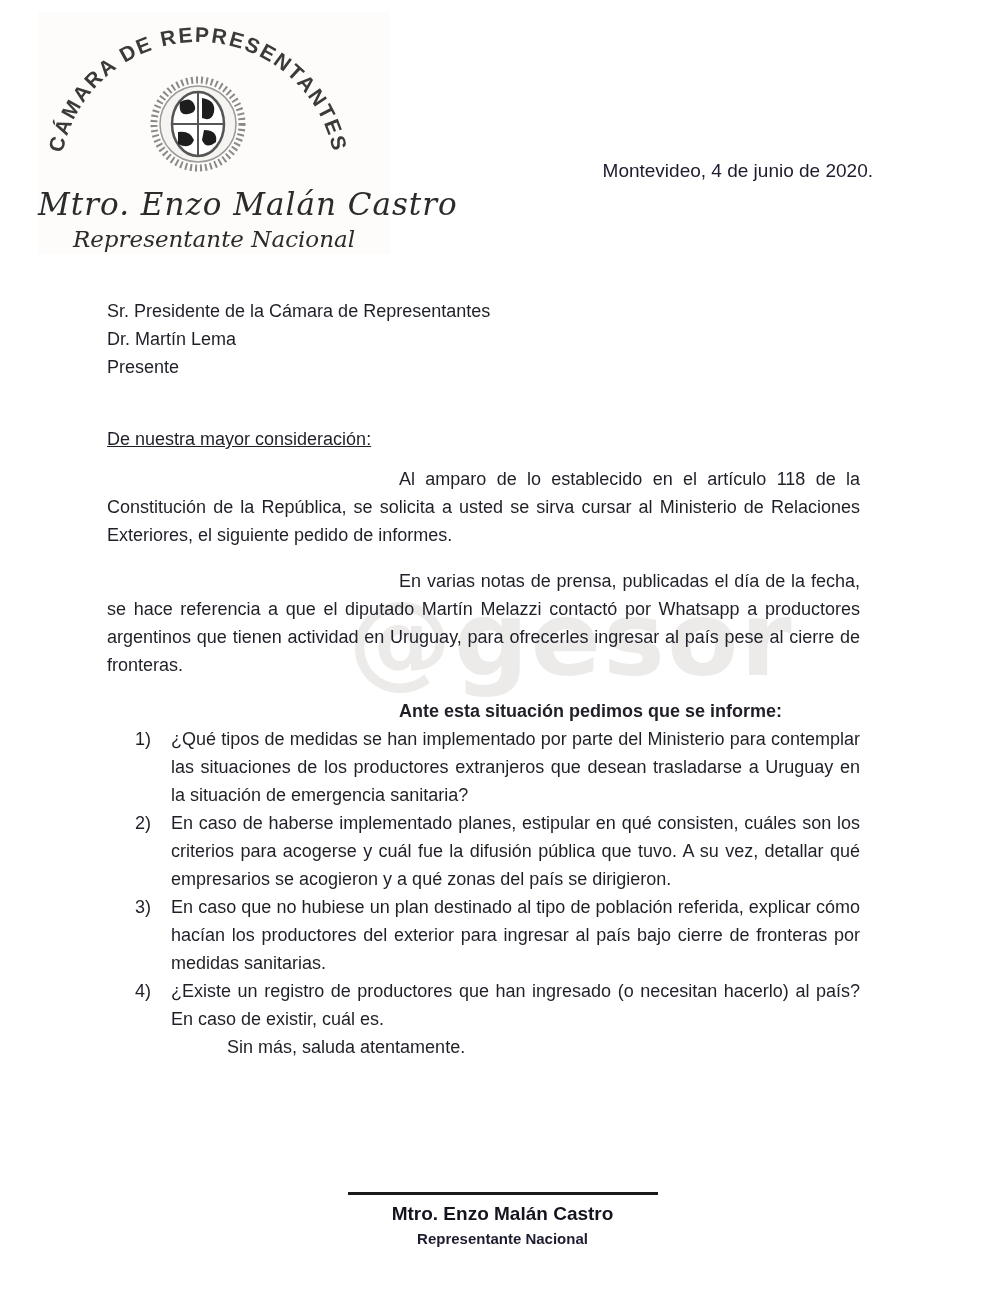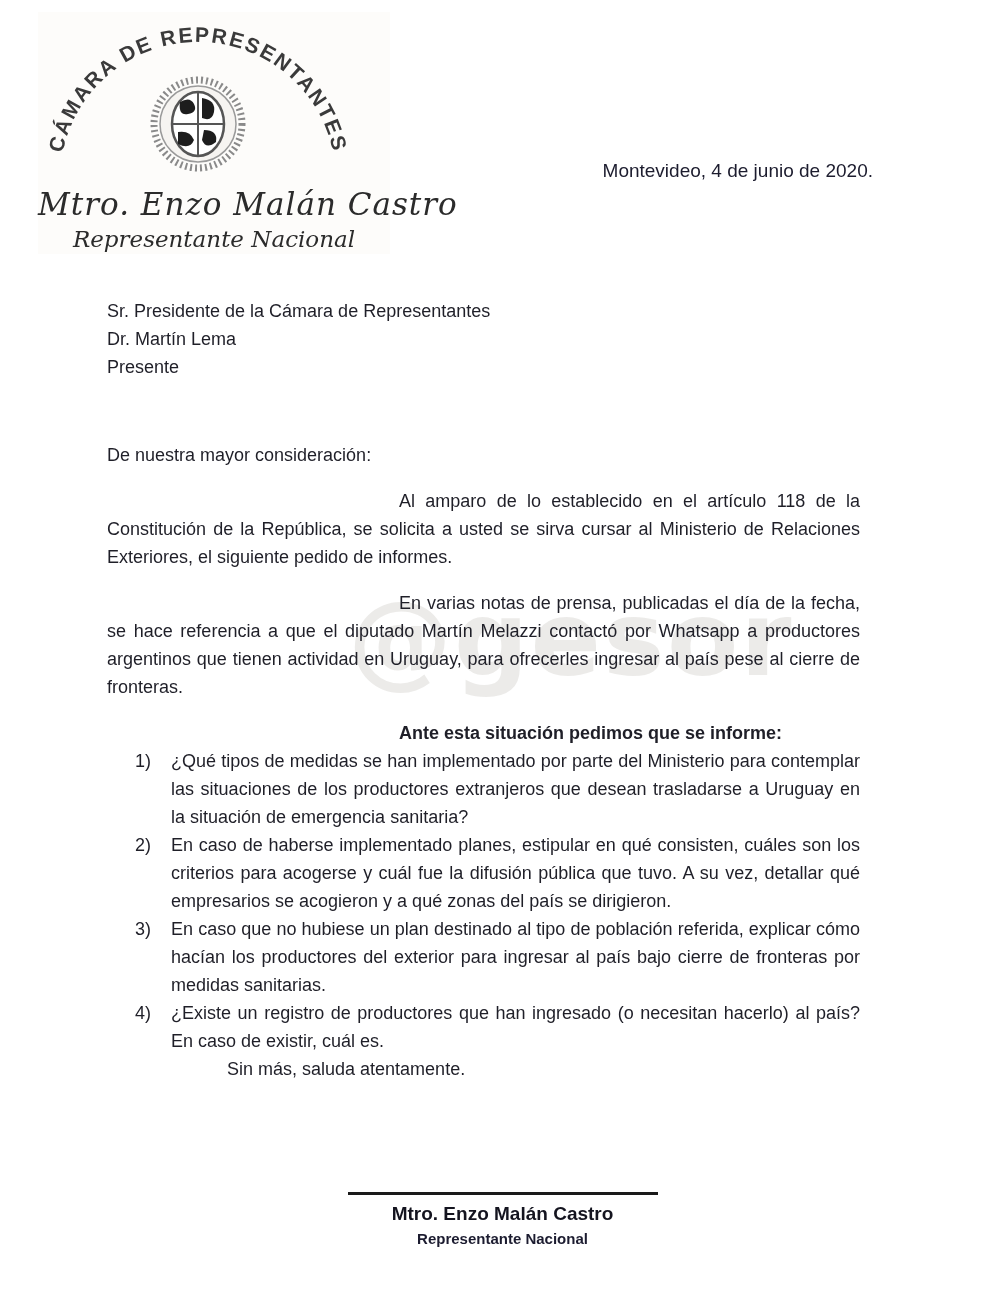--- a/index.html
+++ b/index.html
@@ -40,23 +40,23 @@
     font-family:"DejaVu Sans", sans-serif;
     user-select:none;pointer-events:none;
   }
 
   
   .content{
     position:absolute;top:297px;left:107px;width:753px;z-index:2;
     font-size:18px;line-height:28px;
   }
   .recipient div{white-space:nowrap;}
-  .salutation{margin-top:60px;}
+  .salutation{margin-top:44px;text-decoration:underline;}
   .para{
-    text-align:justify;text-indent:292px;margin-top:18px;
+    text-align:justify;text-indent:292px;margin-top:12px;
   }
   .request-intro{text-indent:292px;margin-top:0;font-weight:bold;}
   .req-list{list-style:none;margin:0;padding:0;}
   .req-list li{display:flex;align-items:flex-start;}
   .req-list .num{width:36px;flex:0 0 36px;padding-left:28px;}
   .req-list .li-text{flex:1;text-align:justify;}
   .closing{text-align:left;padding-left:120px;}
 
   
   .signature{

